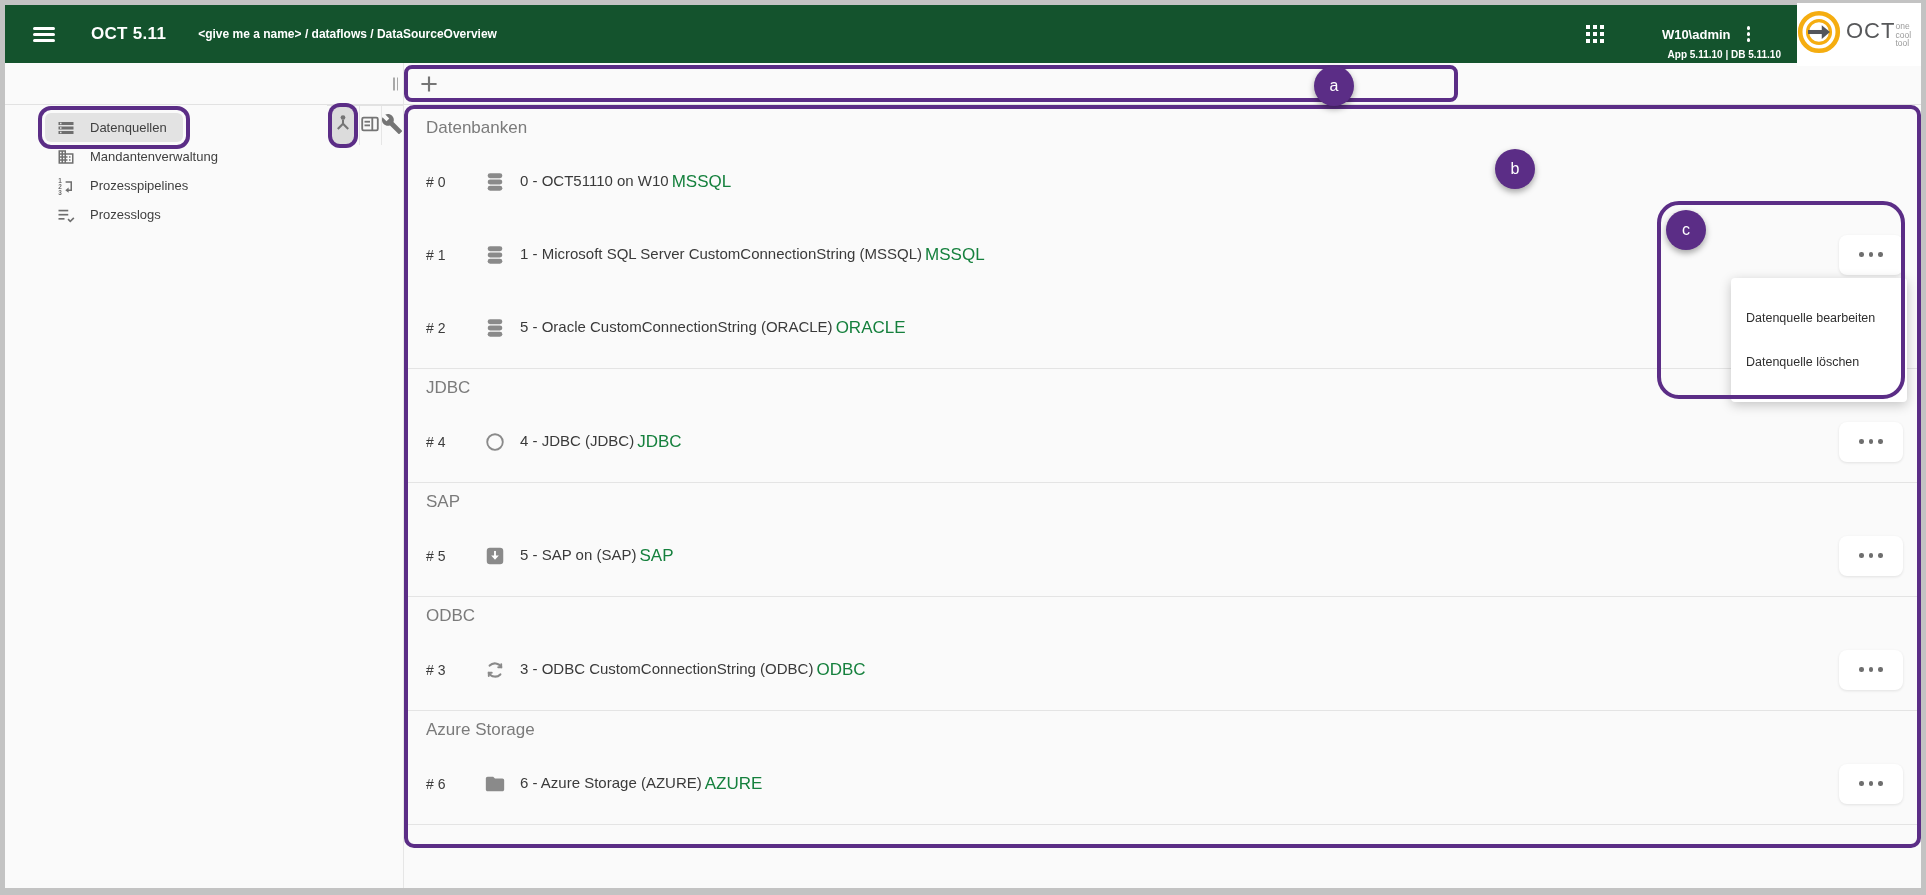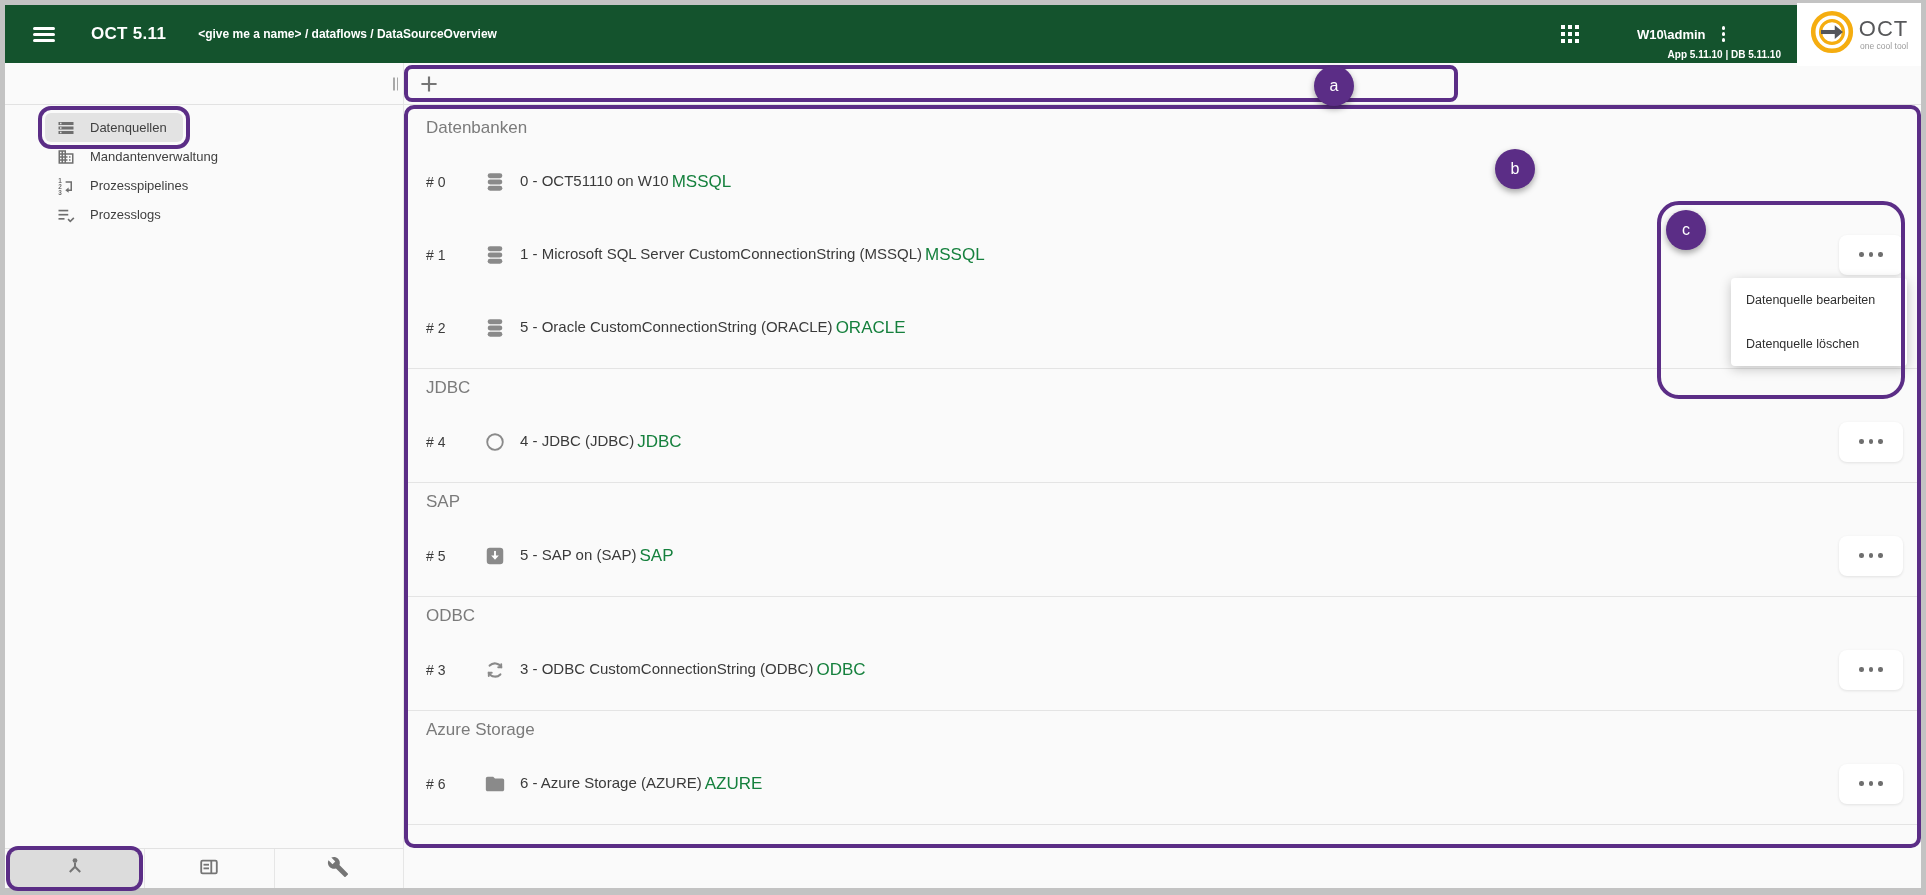--- a/index.html
+++ b/index.html
@@ -22,35 +22,35 @@
     height: 58px; flex: none;
     background: #14532d; color: #fff;
     display: flex; align-items: center;
   }
   .hamburger { width: 22px; margin-left: 28px; cursor: pointer; }
   .hamburger span { display: block; height: 3px; background: #fff; border-radius: 2px; margin: 3px 0; }
   .app-title { margin-left: 36px; font-size: 17px; font-weight: bold; letter-spacing: .3px; }
   .breadcrumb { margin-left: 32px; font-size: 12px; font-weight: bold; }
   .header-right {
     margin-left: auto; height: 100%; position: relative;
-    display: flex; align-items: center; padding-right: 69px;
+    display: flex; align-items: center; padding-right: 44px;
   }
   .grid-icon { width: 18px; height: 18px; cursor: pointer; }
   .user-label { margin-left: 58px; font-size: 13px; font-weight: bold; }
   .kebab-v { margin-left: 13px; cursor: pointer; display: flex; flex-direction: column; gap: 2.5px; padding: 3px; }
   .kebab-v i { width: 3.5px; height: 3.5px; background: #fff; border-radius: 50%; }
   .version-info {
     position: absolute; right: 16px; bottom: 3px;
     font-size: 10px; font-weight: bold; white-space: nowrap;
   }
   .logo-block {
     width: 124px; height: 63px; flex: none; background: #fff;
     display: flex; align-items: center; justify-content: center; gap: 5px;
   }
-  .logo-text { display: flex; flex-direction: column; line-height: 1; }
+  .logo-text { display: flex; flex-direction: row; line-height: 1; }
   .logo-name { font-size: 22px; color: #57585a; letter-spacing: 1px; }
   .logo-tagline { font-size: 8.5px; color: #9b9b9b; margin-top: 2px; align-self: flex-end; }
 
   
   .toolbar-row {
     height: 42px; flex: none; display: flex; align-items: stretch;
     border-bottom: 1px solid #e2e2e2; position: relative;
   }
   .toolbar-left { width: 399px; flex: none; border-right: 1px solid #e6e6e6; position: relative; }
   .splitter {
@@ -70,21 +70,21 @@
   .annot-circle {
     position: absolute; width: 40px; height: 40px; border-radius: 50%;
     background: #5b2d86; color: #fff; font-size: 16px;
     display: flex; align-items: center; justify-content: center;
     box-shadow: 0 3px 6px rgba(0,0,0,.35); z-index: 20; pointer-events: none;
   }
   .circle-a { left: 906px; top: -3px; }
 
   
   .body-row { flex: 1; display: flex; min-height: 0; }
-  .sidebar { width: 399px; flex: none; border-right: 1px solid #e6e6e6; display: flex; flex-direction: column; }
+  .sidebar { width: 399px; flex: none; border-right: 1px solid #e6e6e6; display: flex; flex-direction: row; }
   .nav { flex: 1; padding-top: 8px; }
   .nav-item {
     height: 29px; margin-left: 40px; width: fit-content;
     padding: 0 16px 0 12px; display: flex; align-items: center; gap: 15px;
     font-size: 13px; color: #3f3f3f; cursor: pointer; border-radius: 4px;
   }
   .nav-item.selected { background: #e3e3e3; outline: 4px solid #5b2d86; outline-offset: 3px; border-radius: 6px; }
   .nav-icon { width: 18px; height: 18px; flex: none; display: flex; }
   .nav-icon svg { width: 18px; height: 18px; }
 
@@ -121,21 +121,21 @@
   }
   .row-kebab i { width: 4.5px; height: 4.5px; border-radius: 50%; background: #6e6e6e; }
 
   .region-c {
     position: absolute; left: 1253px; top: 96px; width: 248px; height: 198px;
     border: 4px solid #5b2d86; border-radius: 22px; z-index: 15; pointer-events: none;
   }
   .circle-c { left: 1262px; top: 105px; }
   .context-menu {
     position: absolute; left: 1327px; top: 173px; width: 176px; z-index: 10;
-    background: #fff; border-radius: 4px; padding: 0 0;
+    background: #fff; border-radius: 4px; padding: 18px 0;
     box-shadow: 0 3px 12px rgba(0,0,0,.22);
   }
   .menu-item {
     height: 44px; display: flex; align-items: center; padding-left: 15px;
     font-size: 12.5px; color: #2f2f2f; cursor: pointer; white-space: nowrap;
   }
 </style>
 </head>
 <body>
 

